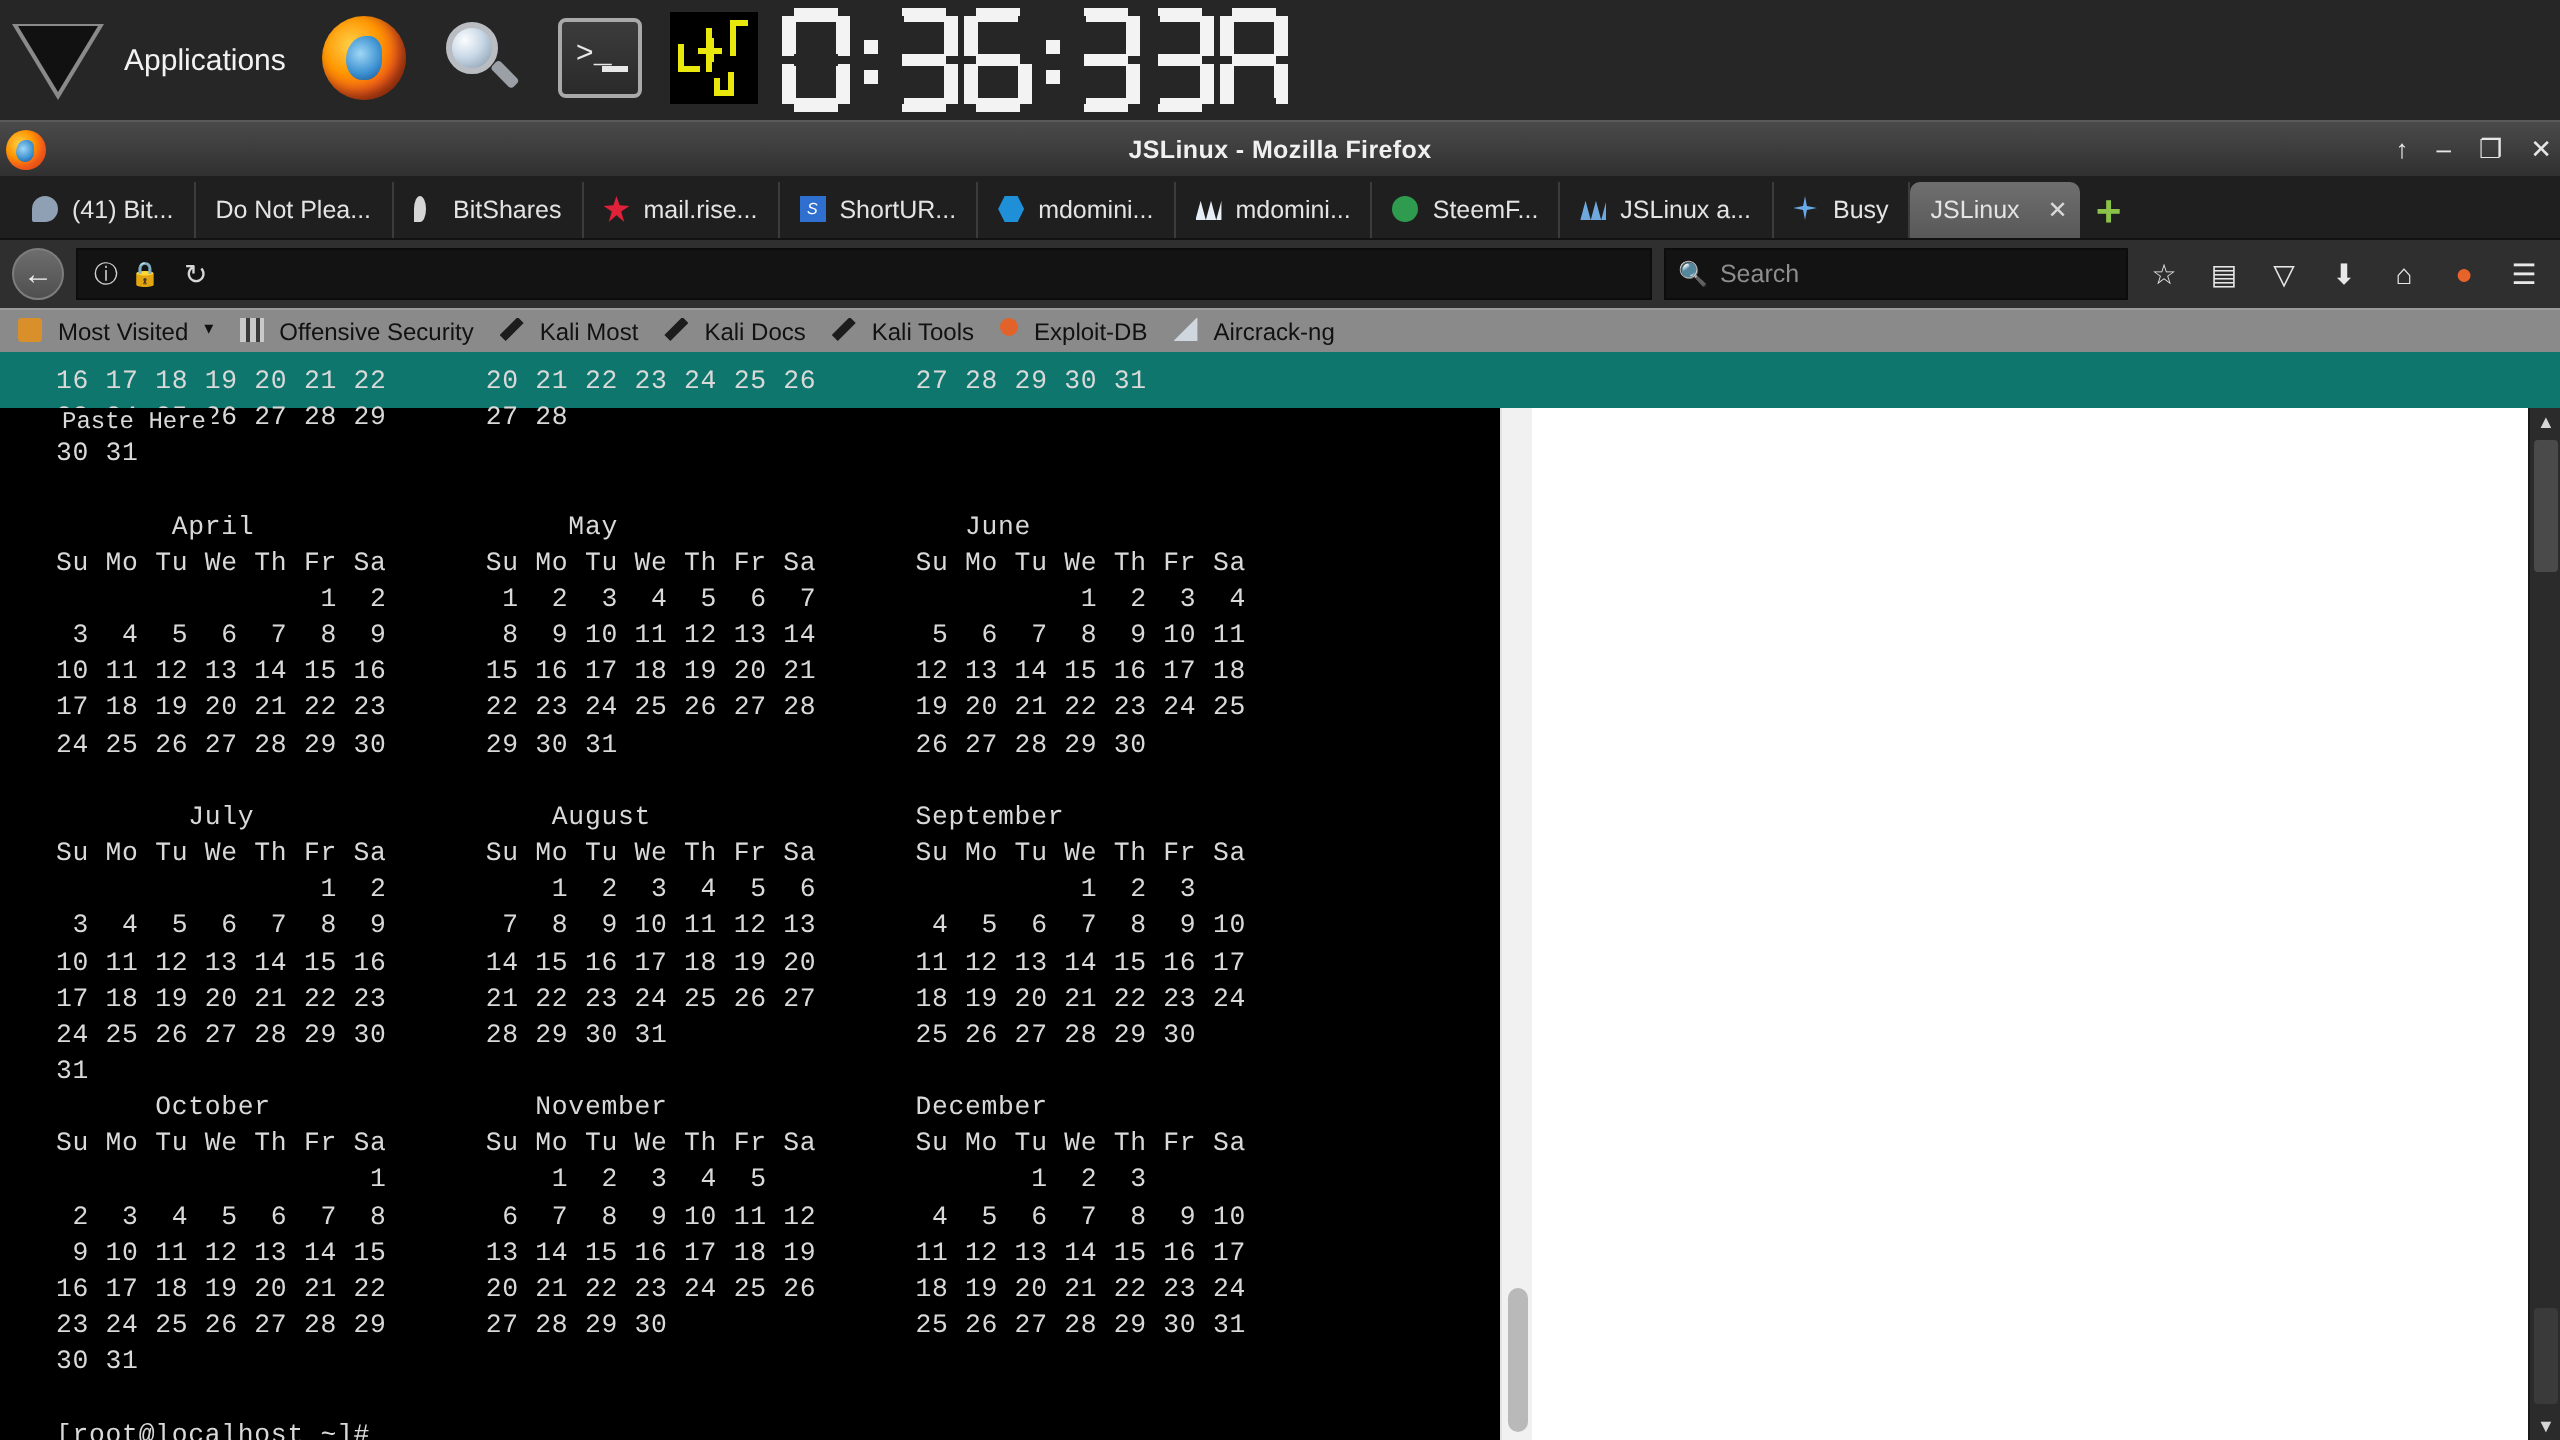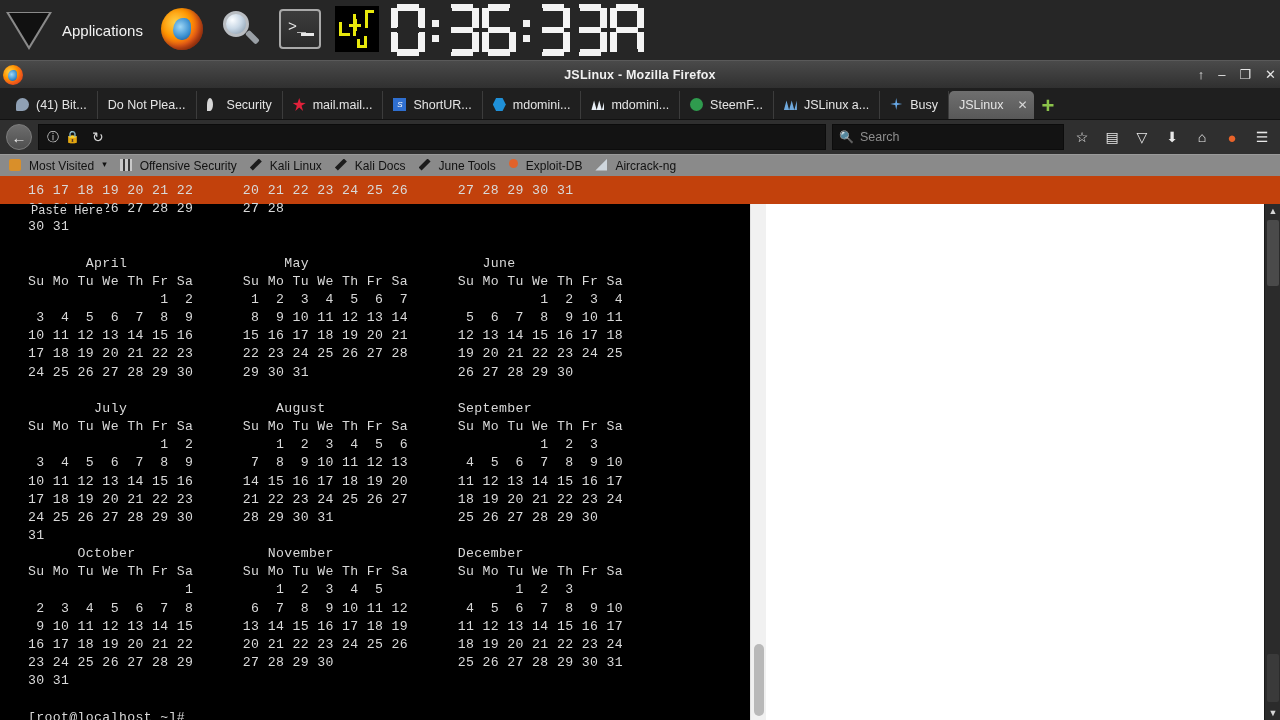--- a/index.html
+++ b/index.html
@@ -81,21 +81,21 @@
   .seg-f { left: 0;    top: 4px; width: 7px;  height: 20px; }
   .seg-g { left: 6px;  top: 23px;width: 22px; height: 6px; }
   .seg-colon { position:relative; width: 14px; height: 52px; margin-right: 3px; }
   .seg-colon i { position:absolute; left: 4px; width: 7px; height: 7px; background:#f3f3f3; }
   .seg-colon i.top { top: 16px; }
   .seg-colon i.bot { top: 31px; }
 
   
   #browser-window {
     position: absolute; left: 0; top: 60px; width: 1280px; height: 660px;
-    background: #c2410c;
+    background: #0f766e;
   }
   #titlebar {
     height: 28px; position: relative;
     background: linear-gradient(#4a4a4a, #303030);
     border-top: 1px solid #5a5a5a;
     display:flex; align-items:center;
   }
   #titlebar-icon { width:20px; height:20px; margin-left: 3px; border-radius:50%;
     background: radial-gradient(circle at 35% 35%, #ffd24a 0%, #ff9500 38%, #f25c19 62%, #c6360f 100%); }
   #titlebar-icon:after { content:""; display:block; margin: 5px 0 0 5px; width: 9px; height: 11px;
@@ -348,27 +348,27 @@
         </span>
       <span>(41) Bit...</span>
     </div>
     <div class="tab">
       <span>Do Not Plea...</span>
     </div>
     <div class="tab">
       <span class="favicon">
           <i style="display:block;width:6px;height:13px;background:#d6d6d6;border-radius:50% 50% 50% 0;"></i>
         </span>
-      <span>Security</span>
+      <span>BitShares</span>
     </div>
     <div class="tab">
       <span class="favicon">
           <i style="display:block;width:13px;height:13px;background:#e0213a;clip-path:polygon(50% 0,62% 36%,100% 38%,68% 60%,80% 100%,50% 74%,20% 100%,32% 60%,0 38%,38% 36%);"></i>
         </span>
-      <span>mail.mail...</span>
+      <span>mail.rise...</span>
     </div>
     <div class="tab">
       <span class="favicon">
           <i style="display:block;width:13px;height:13px;background:#2f6fd0;color:#fff;font-size:8px;text-align:center;line-height:13px;">S</i>
         </span>
       <span>ShortUR...</span>
     </div>
     <div class="tab">
       <span class="favicon">
           <i style="display:block;width:13px;height:13px;background:#1f90d8;clip-path:polygon(25% 0,75% 0,100% 50%,75% 100%,25% 100%,0 50%);"></i>
@@ -434,29 +434,29 @@
       <span class="bmico" style="background:#d98f2a;border-radius:2px;"></span>
       <span>Most Visited</span>
       <span style="font-size:9px;">▾</span>
     </div>
     <div class="bm">
       <span class="bmico" style="background:repeating-linear-gradient(90deg,#c9c9c9 0 3px,#3a3a3a 3px 5px);"></span>
       <span>Offensive Security</span>
     </div>
     <div class="bm">
       <span class="bmico" style="background:#1c1c1c;clip-path:polygon(0 75%,75% 0,100% 25%,25% 100%);"></span>
-      <span>Kali Linux</span>
+      <span>Kali Most</span>
     </div>
     <div class="bm">
       <span class="bmico" style="background:#1c1c1c;clip-path:polygon(0 75%,75% 0,100% 25%,25% 100%);"></span>
       <span>Kali Docs</span>
     </div>
     <div class="bm">
       <span class="bmico" style="background:#1c1c1c;clip-path:polygon(0 75%,75% 0,100% 25%,25% 100%);"></span>
-      <span>June Tools</span>
+      <span>Kali Tools</span>
     </div>
     <div class="bm">
       <span class="bmico" style="background:#e2622a;border-radius:50%;width:9px;height:9px;"></span>
       <span>Exploit-DB</span>
     </div>
     <div class="bm">
       <span class="bmico" style="background:#cfd6dd;clip-path:polygon(0 100%,100% 0,100% 100%);"></span>
       <span>Aircrack-ng</span>
     </div>
   </div>

